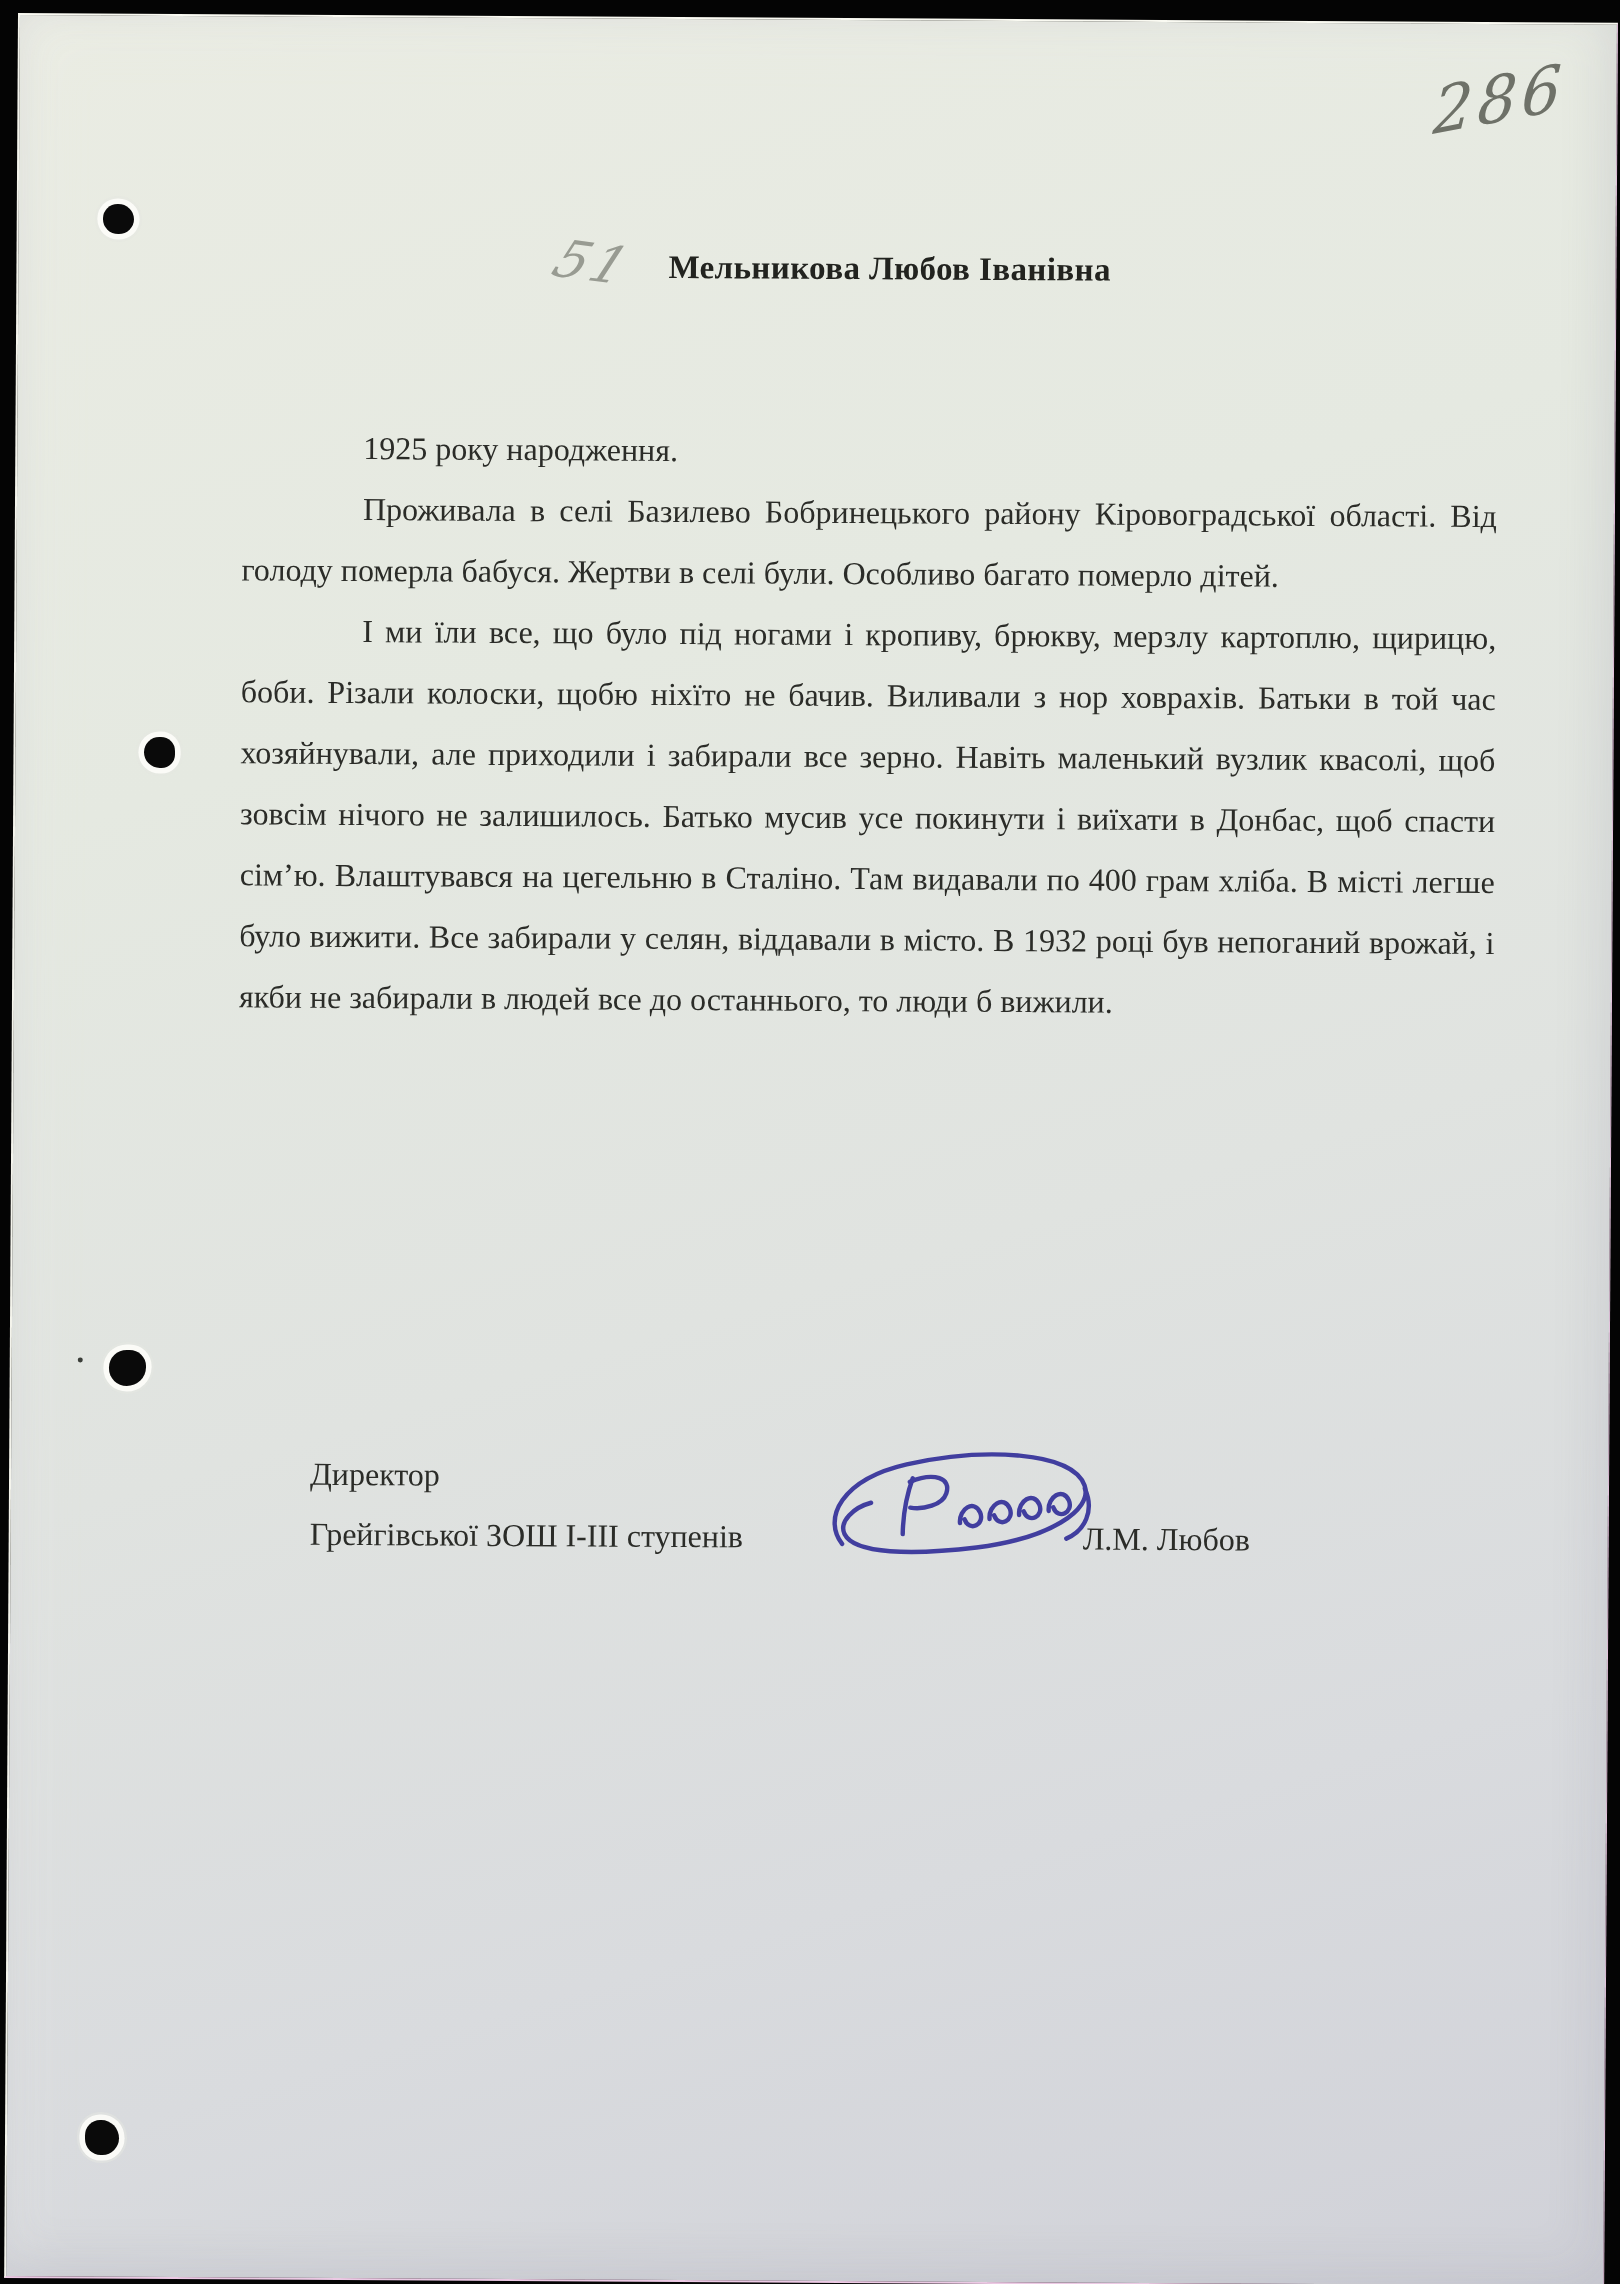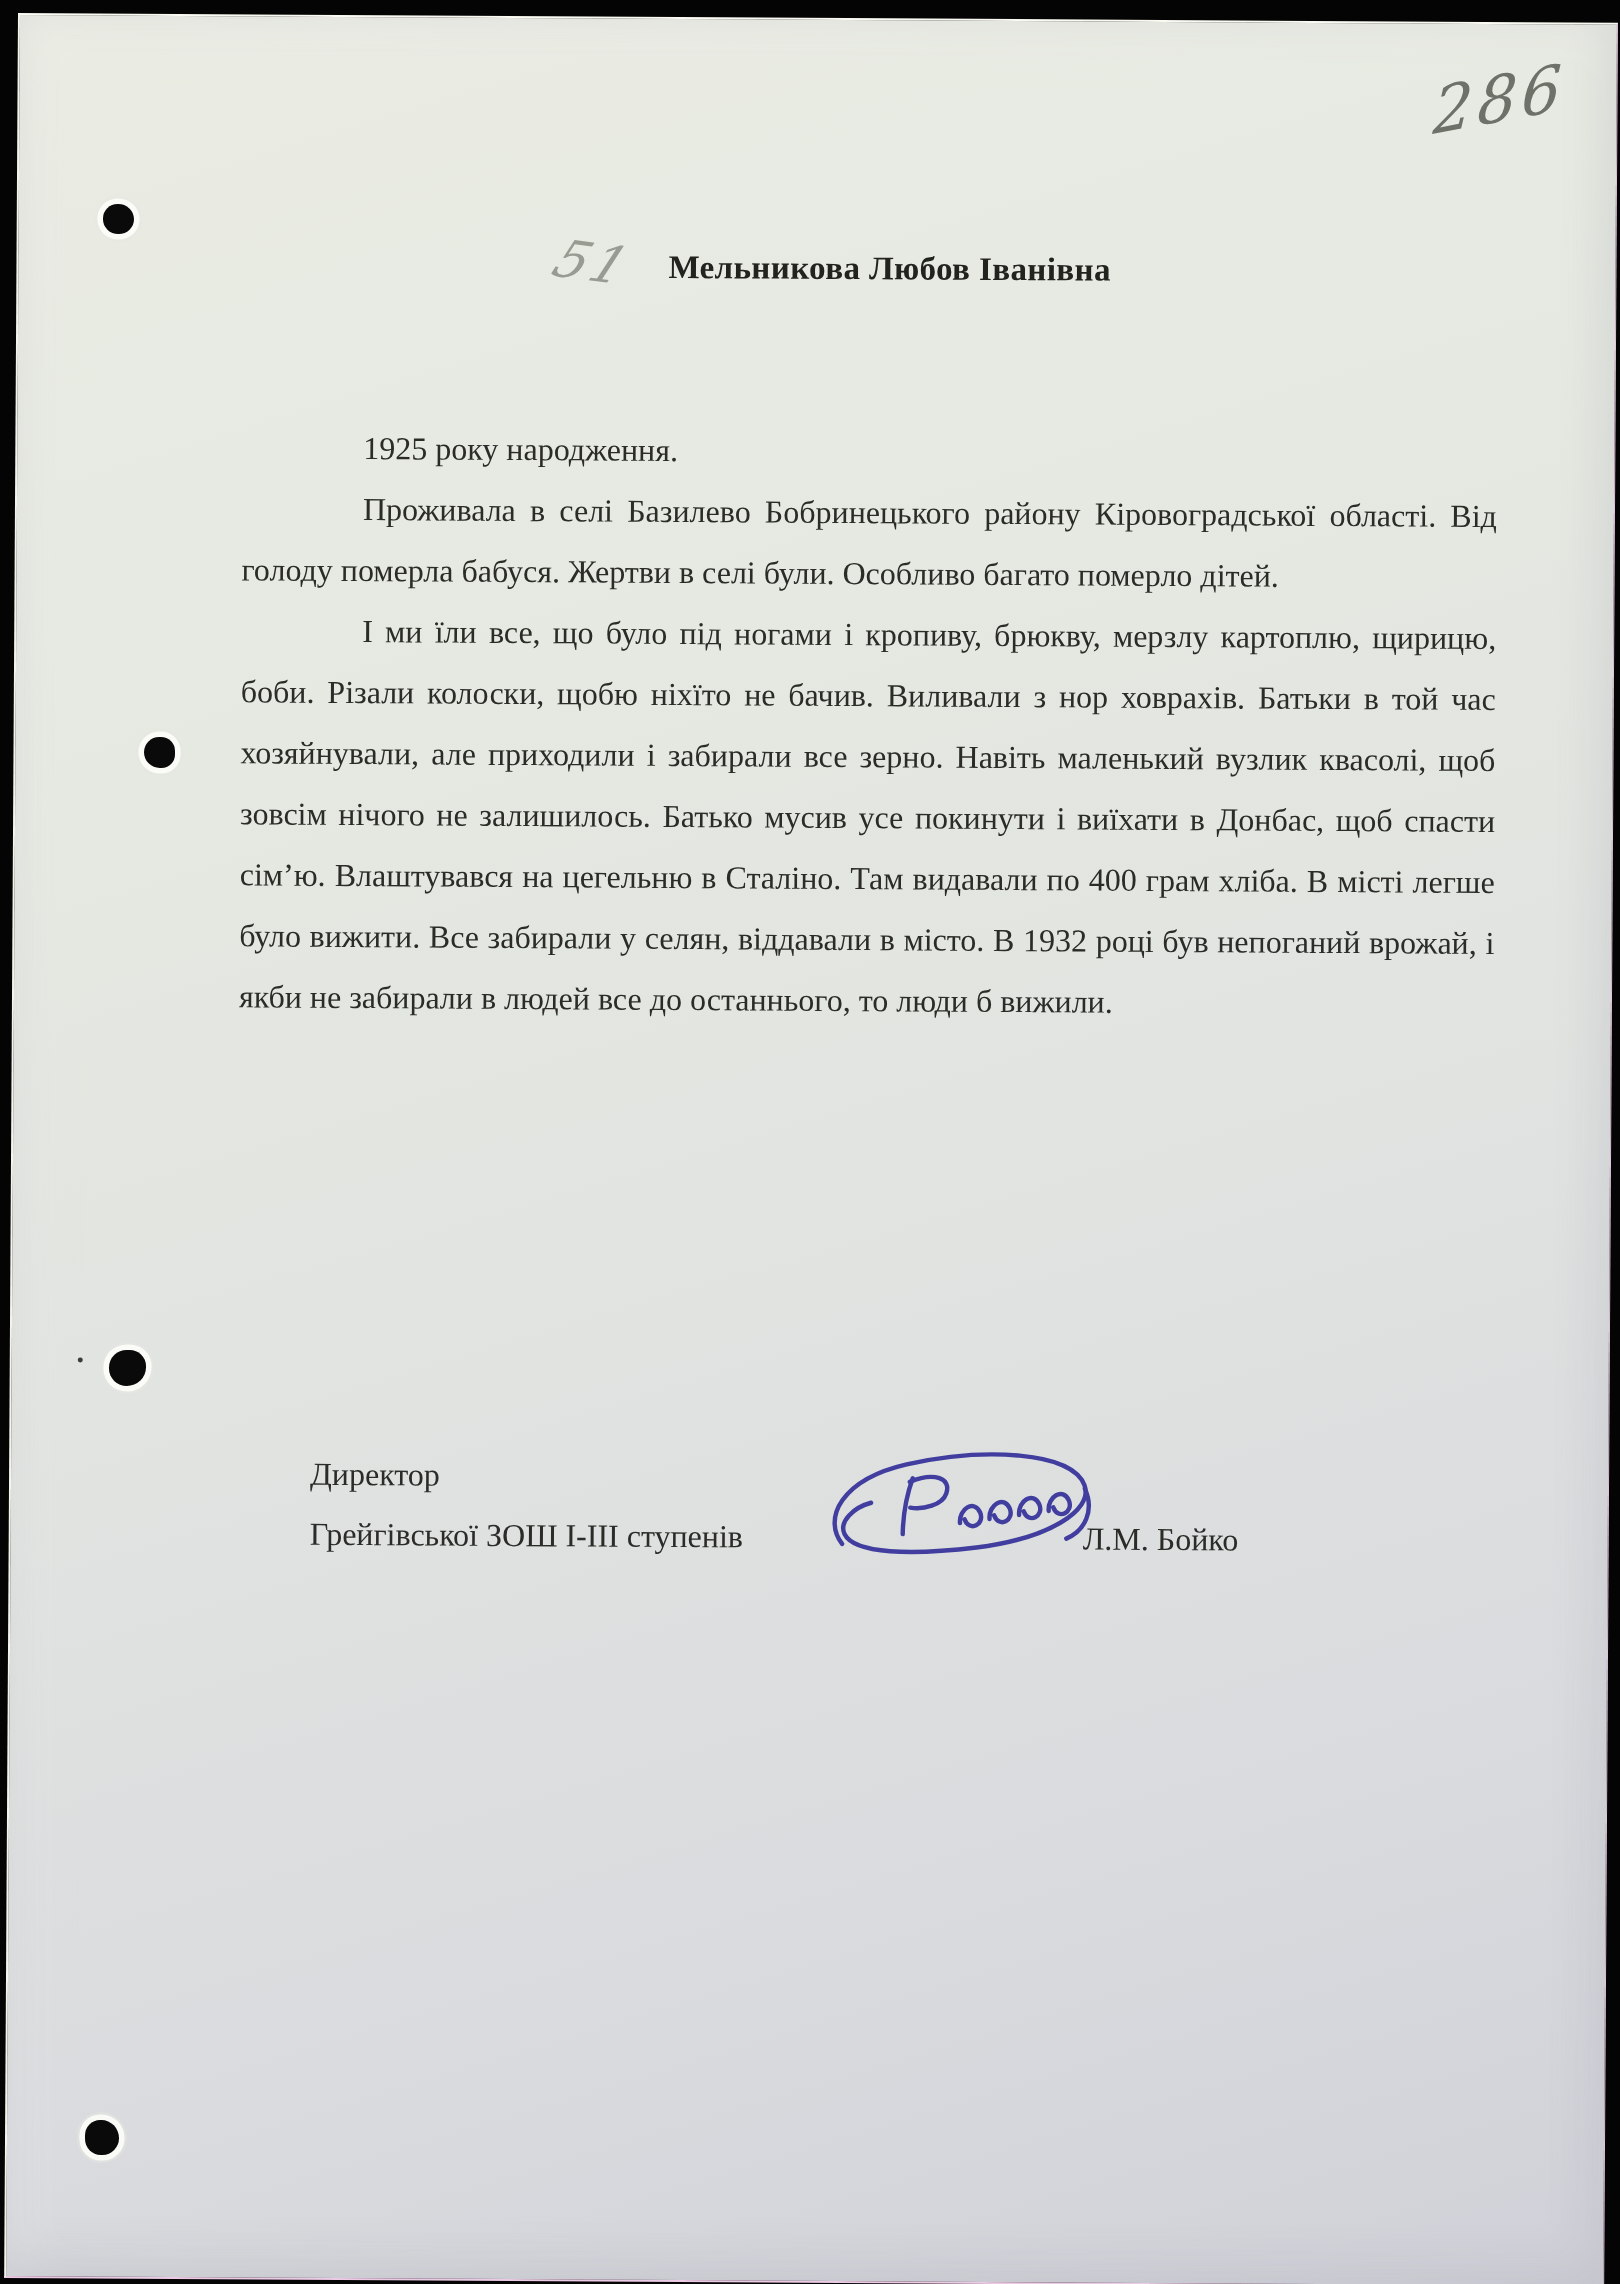--- a/index.html
+++ b/index.html
@@ -74,21 +74,21 @@
   <svg class="sig-ink" viewBox="0 0 370 185" fill="none" xmlns="http://www.w3.org/2000/svg">
     <g stroke="#413e9f" stroke-width="5.5" stroke-linecap="round" fill="none">
       <path d="M 30,118 C 8,84 36,38 118,26 C 214,13 324,26 336,70 C 344,102 286,132 196,136 C 116,139 44,132 34,106 C 28,90 48,74 70,70"></path>
       <path d="M 124,44 C 114,66 108,92 106,112"></path>
       <path d="M 120,48 C 152,38 172,48 164,66 C 158,80 134,84 118,80"></path>
       <path d="M 178,104 c 0,-18 20,-28 26,-11 c 5,15 -15,24 -20,7 m 31,2 c 0,-18 20,-28 26,-11 c 5,15 -15,24 -20,7 m 31,2 c 0,-18 20,-28 26,-11 c 5,15 -15,24 -20,7 m 31,2 c 0,-18 20,-28 26,-11 c 5,15 -15,24 -20,7"></path>
       <path d="M 336,74 c 10,28 -4,52 -28,60"></path>
     </g>
   </svg>
 
-  <div class="sig-line sig-name">Л.М. Бойко</div>
+  <div class="sig-line sig-name">Л.М. Любов</div>
 
   <div class="speck" style="left:66px;top:1342px;width:4.8px;height:4.8px"></div>
 </div>
 
 <div class="hole hole-1"></div>
 <div class="hole hole-2"></div>
 <div class="hole hole-3"></div>
 <div class="hole hole-4"></div>
 
 

